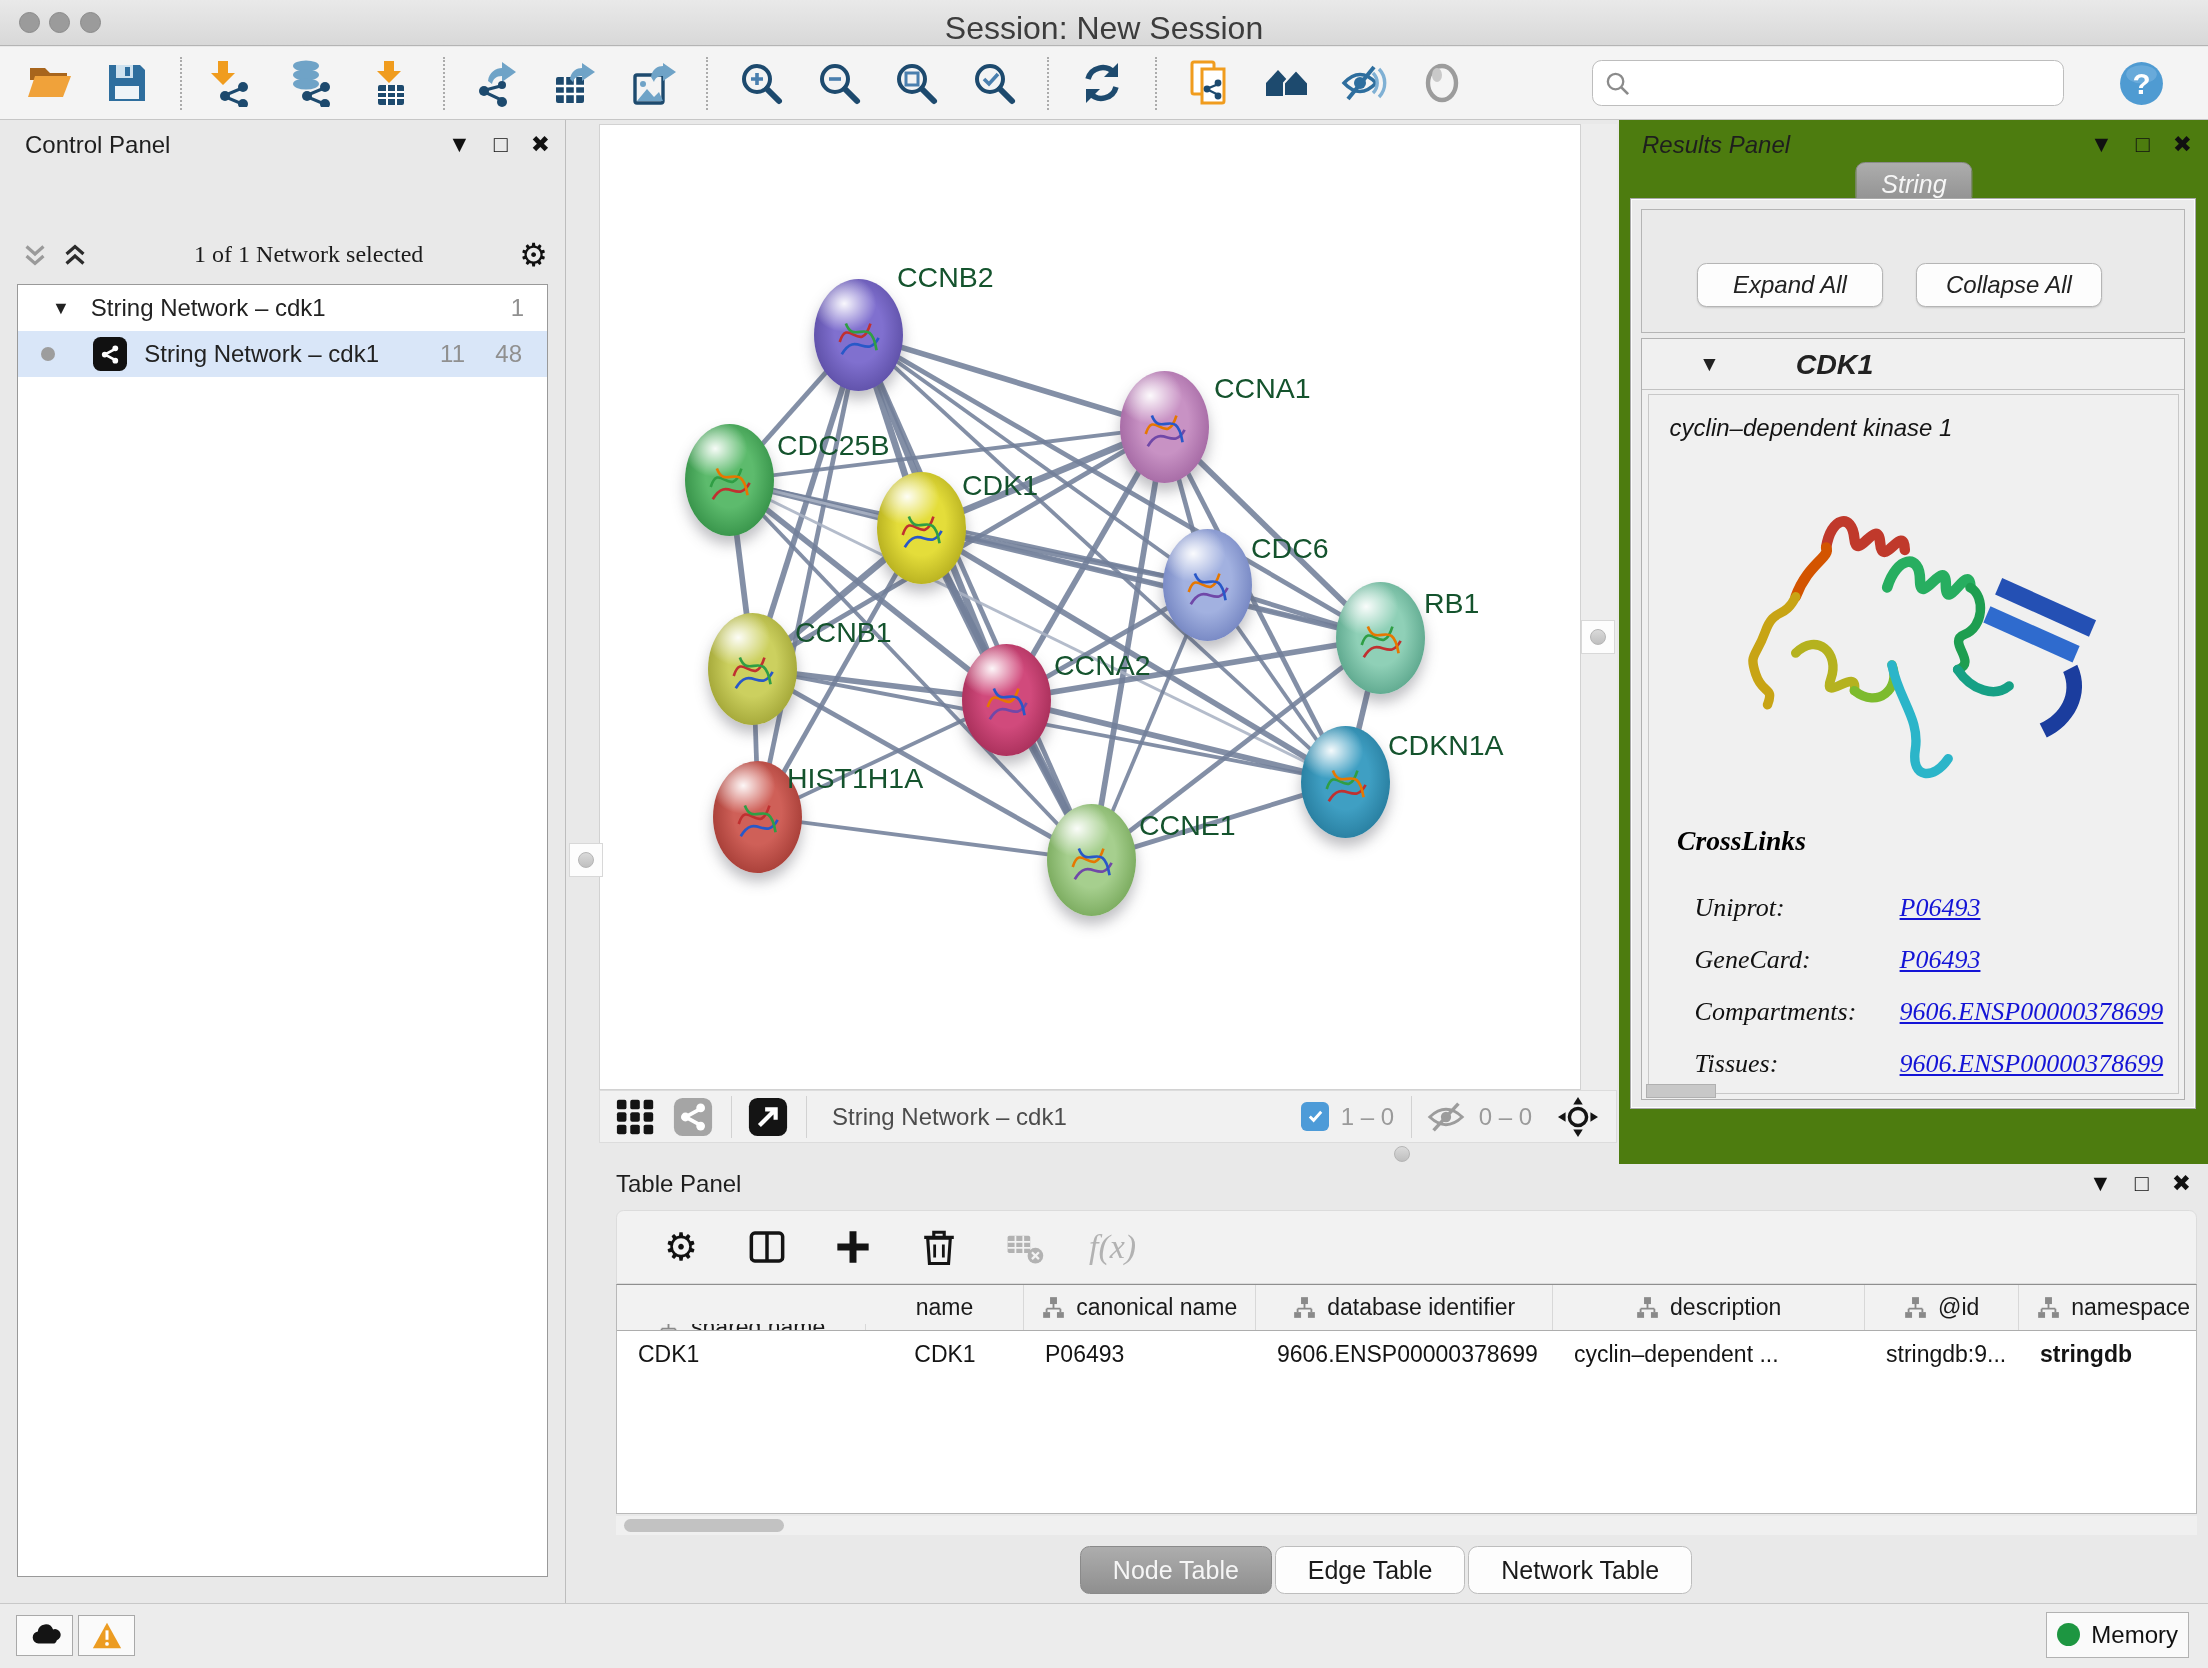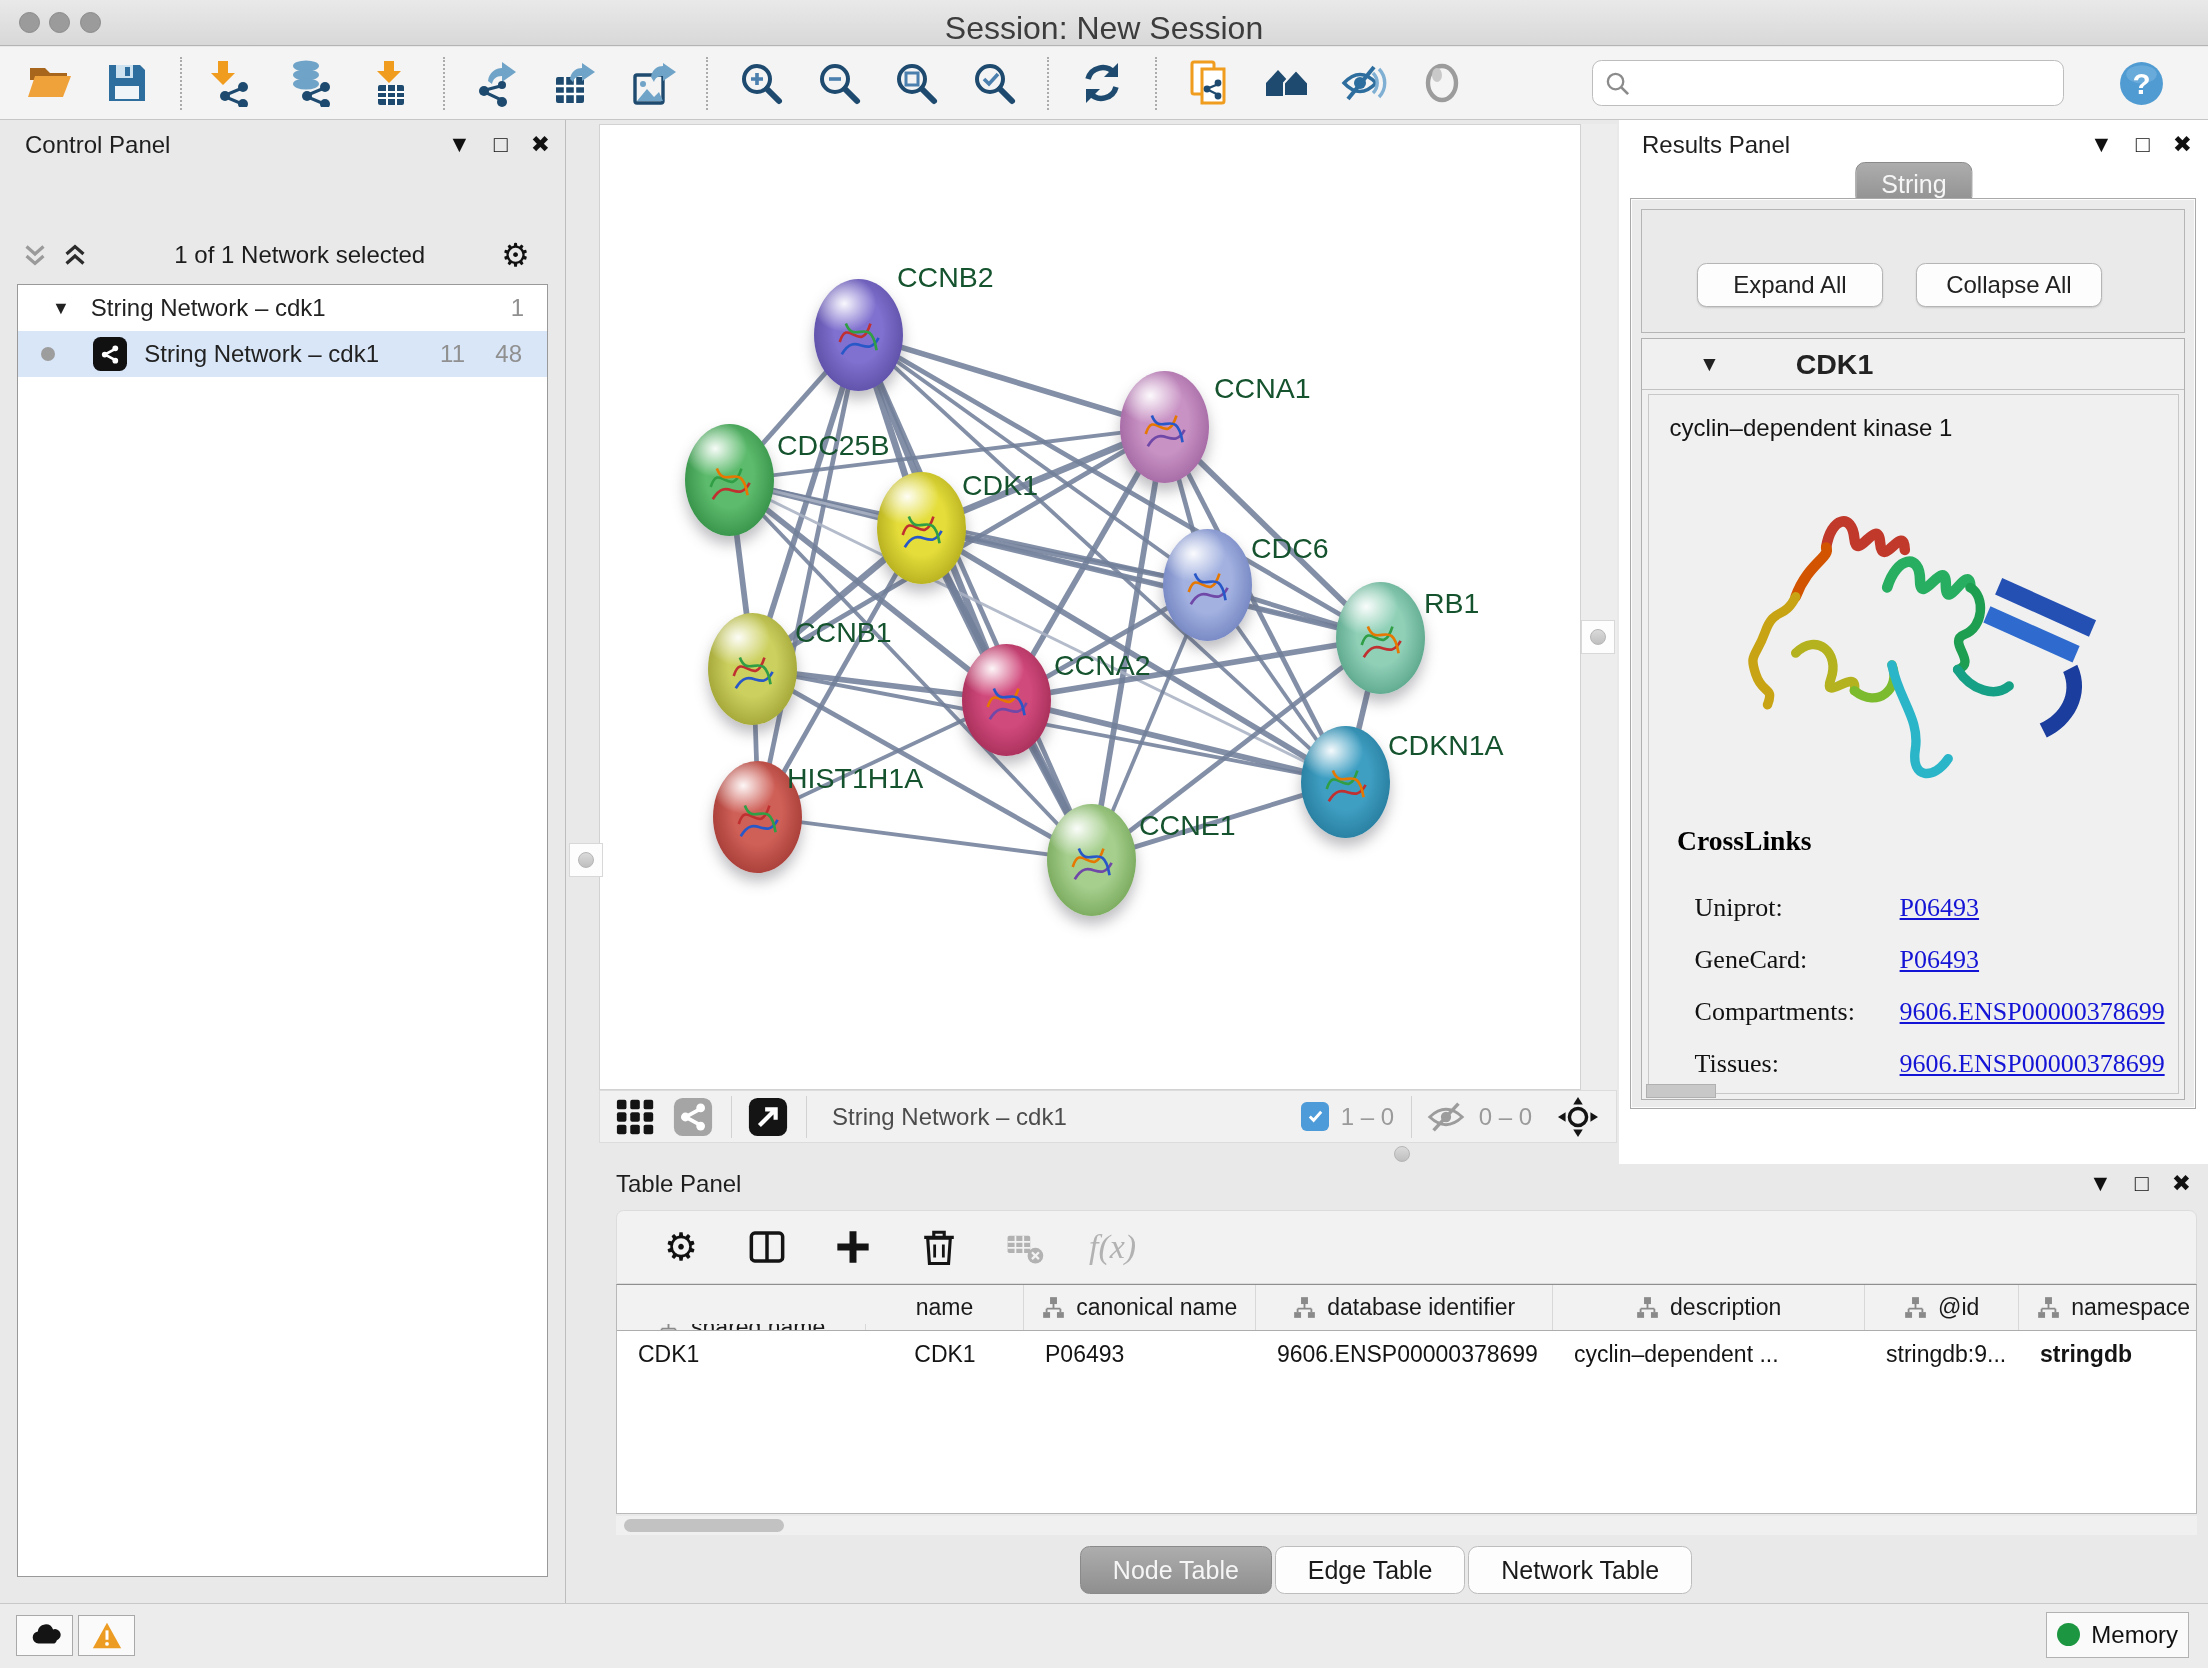--- a/index.html
+++ b/index.html
@@ -30,21 +30,21 @@
   .pc-g.close { font-weight:bold; }
   .tab { font-size:25px; padding:6.7px 25px; background:#fdfdfd; border:1px solid #bdbdbd; border-radius:9.5px; margin-right:2.9px; color:#1a1a1a; }
   .tab.selected { background:linear-gradient(#adadad,#8f8f8f); color:#f6f6f6; border-color:#8a8a8a; }
 
   
   .control-panel { position:absolute; left:0; top:120px; width:566px; height:1484px; background:#e9e9e9; border-right:1px solid #bdbdbd; }
   .cp-header { position:absolute; left:25px; top:11.4px; }
   .cp-controls { right:15px; top:13.3px; }
   .cp-tabs { position:absolute; left:65px; top:51px; display:flex; }
   .cp-tabs .tab { border-radius:9.5px 9.5px 0 0; border-bottom:none; padding:7.6px 25px; }
-  .cp-status { position:absolute; left:19px; right:35px; top:108px; height:53px; display:flex; align-items:center; }
+  .cp-status { position:absolute; left:19px; right:17px; top:108px; height:53px; display:flex; align-items:center;font-family:Liberation Serif, serif; }
   .chev { width:32px; height:32px; margin-right:7.6px; }
   .cp-status-text { flex:1; text-align:center; font-size:24px; color:#1c1c1c; }
   .gear-glyph { font-size:32px; color:#111; line-height:1; }
   .cp-list { position:absolute; left:17px; right:17px; top:164px; bottom:27px; background:#fff; border:1px solid #999; }
   .tree-row { position:relative; height:46px; display:flex; align-items:center; font-size:24px; }
   .tree-row .arrow { margin-left:34px; font-size:18px; }
   .tree-row .lbl { margin-left:21px; }
   .tree-row .count { position:absolute; right:23px; color:#909090; }
   .tree-child { background:#d9e6f8; }
   .tree-child .dot { width:14.3px; height:14.3px; border-radius:50%; background:#9d9d9d; margin-left:23px; }
@@ -66,21 +66,21 @@
   .net-footer { position:absolute; left:599px; top:1090px; width:1018px; height:53px; background:#f1f1f1; border:1px solid #dcdcdc; display:flex; align-items:center; }
   .nf-icon { width:42px; height:42px; margin-left:15px; flex:0 0 auto; }
   .nf-sep { height:42px; border-left:1px solid #d2d2d2; margin-left:17px; }
   .nf-title { margin-left:25px; font-size:24px; color:#4c4c4c; flex:1; }
   .nf-right { display:flex; align-items:center; gap:11.4px; margin-right:9.5px; }
   .nf-count { font-size:24px; color:#9a9a9a; }
   .checkbox { width:28.5px; height:28.5px; border-radius:5.7px; background:#4d9bd8; display:flex; align-items:center; justify-content:center; }
   .checkbox svg { width:19px; height:19px; }
 
   
-  .results-panel { position:absolute; left:1619px; top:120px; width:590px; height:1484px; background:#ffffff; }
+  .results-panel { position:absolute; left:1619px; top:120px; width:590px; height:1484px; background:#4d7c0f;font-style:italic; }
   .rp-header { position:absolute; left:23px; top:11.4px; }
   .rp-controls { right:17px; top:13.3px; }
   .rp-tab { position:absolute; top:42px; left:50%; transform:translateX(-50%); }
   .rp-outer { position:absolute; left:11.4px; right:13.3px; top:78px; height:911px; border:1px solid #a9a9a9; background:#ebebeb; box-shadow:inset 0 0 0 1px #fdfdfd; }
   .rp-expand-box { position:absolute; left:9.5px; right:9.5px; top:9.5px; height:124px; border:1px solid #b5b5b5; background:#eaeaea; }
   .rp-btn { position:absolute; top:53px; width:186px; height:44px; background:#fdfdfd; border:1px solid #b5b5b5; border-radius:9.5px; font-size:24px; text-align:center; line-height:42px; box-shadow:0 1px 1.9px rgba(0,0,0,.15); }
   .rp-btn.expand { left:55px; }
   .rp-btn.collapse { left:274px; }
   .rp-section { position:absolute; left:9.5px; right:9.5px; top:139px; bottom:7.6px; border:1px solid #b0b0b0; background:#f0f0f0; }
   .rp-sec-header { height:51px; border-bottom:1px solid #c2c2c2; display:flex; align-items:center; }

